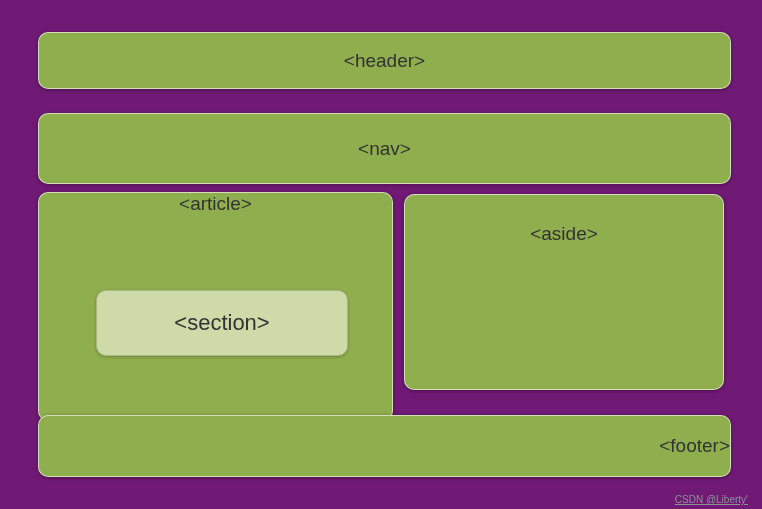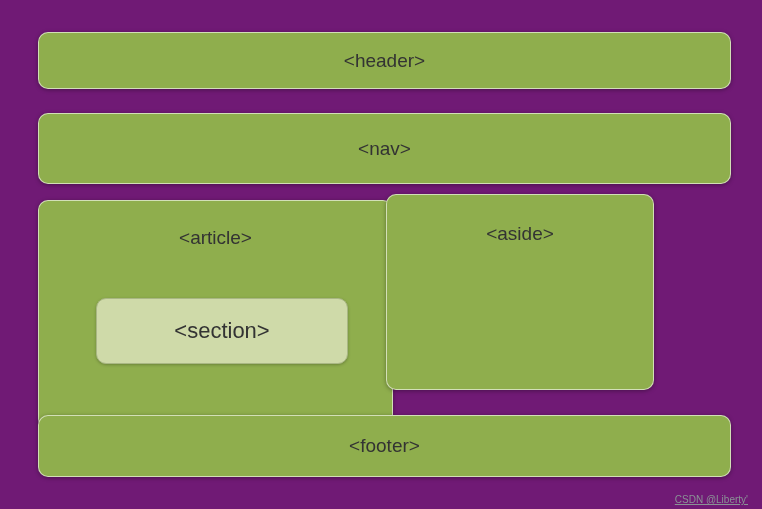--- a/index.html
+++ b/index.html
@@ -36,23 +36,23 @@
     width:100%;
   }
   
   .bar{
     display:flex;
     align-items:center;
     justify-content:center;
   }
   .block-header{ left:38px; top:32px;  width:693px; height:57px; }
   .block-nav   { left:38px; top:113px; width:693px; height:71px; }
-  .block-article{ left:38px; top:200px; width:355px; height:229px; padding-top:26px; }
-  .block-aside { left:386px; top:194px; width:268px; height:196px; padding-top:28px; }
-  .block-footer{ left:38px; top:415px; width:693px; height:62px; }
+  .block-article{ left:38px; top:192px; width:355px; height:229px; }
+  .block-aside { left:404px; top:194px; width:320px; height:196px; padding-top:28px; }
+  .block-footer{ left:38px; top:415px; width:693px; height:62px;text-align:right; }
   .block-section{
     position:absolute;
     left:57px; top:97px;
     width:250px; height:64px;
     background:var(--section-fill);
     border:1px solid #a9b784;
     border-radius:10px;
     box-shadow:0 1px 3px rgba(0,0,0,0.25);
     display:flex;
     align-items:center;

